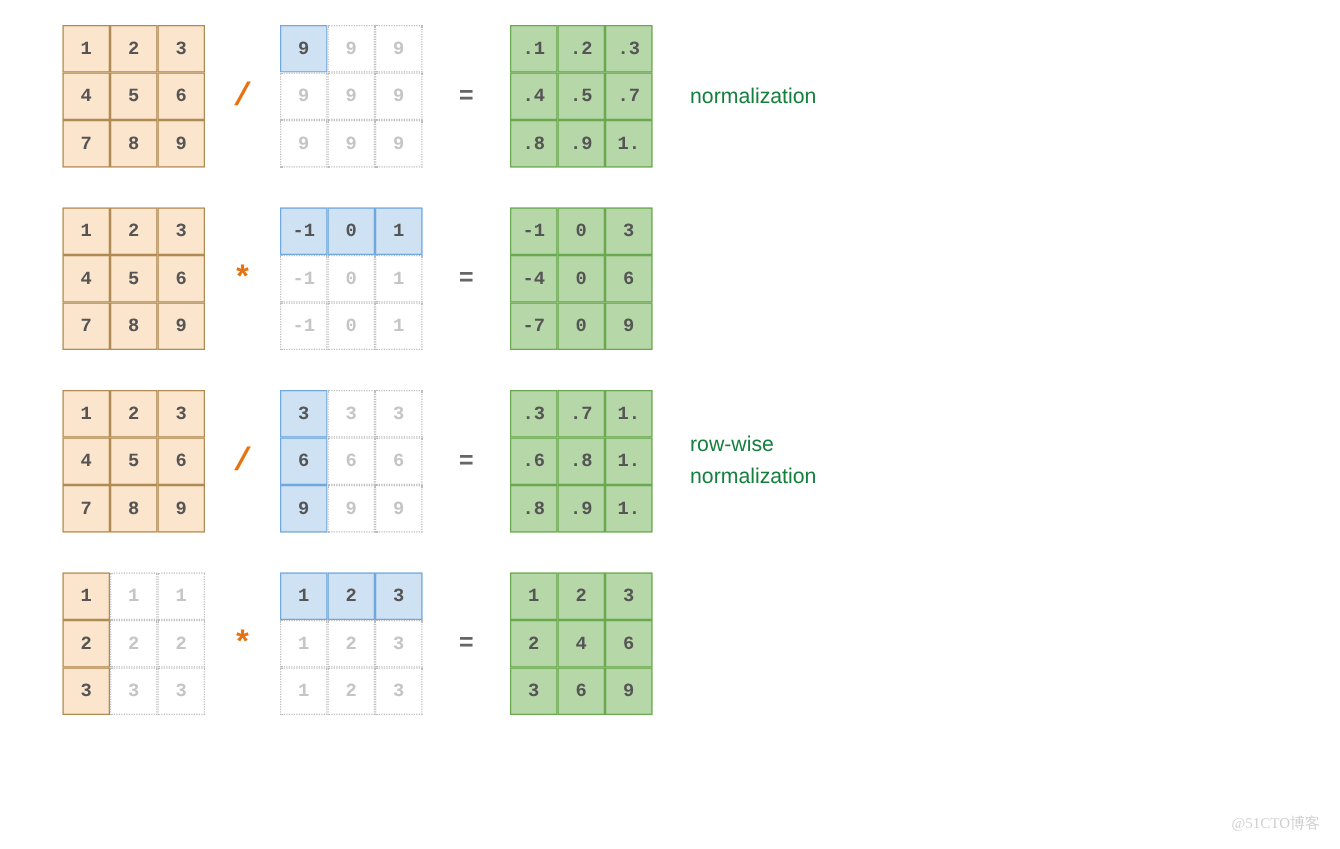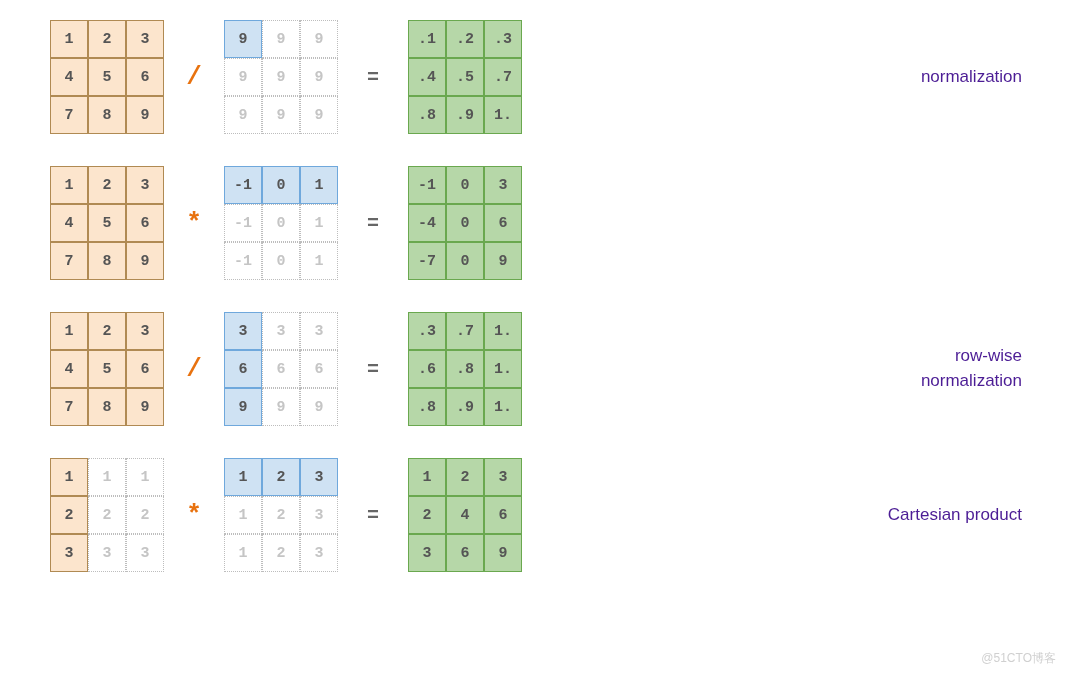--- a/index.html
+++ b/index.html
@@ -69,33 +69,33 @@
   .eq {
     width: 70px;
     text-align: center;
     font-family: Consolas, "Courier New", monospace;
     font-size: 20px;
     color: #666;
     font-weight: bold;
   }
   .label {
     flex: 1;
-    text-align: right;
+    text-align: left;
     font-size: 17px;
-    color: #4c1d95;
+    color: #15803d;
     line-height: 1.45;
     padding-left: 30px;
   }
   .watermark {
     position: fixed;
     bottom: 12px;
     right: 16px;
     color: #d0d0d0;
     font-size: 12px;
-    font-family: Liberation Sans, sans-serif;
+    font-family: Liberation Serif, serif;
   }
 </style>
 </head>
 <body>
 
 <div id="container">
     <div class="row">
       <div class="matrix">
         <div class="cell orange">1</div>
         <div class="cell orange">2</div>
@@ -237,16 +237,15 @@
         <div class="cell green">1</div>
         <div class="cell green">2</div>
         <div class="cell green">3</div>
         <div class="cell green">2</div>
         <div class="cell green">4</div>
         <div class="cell green">6</div>
         <div class="cell green">3</div>
         <div class="cell green">6</div>
         <div class="cell green">9</div>
       </div>
-      <div class="label">Cartesian product</div>
     </div>
   </div>
 <div class="watermark">@51CTO博客</div>
 
 </body></html>

